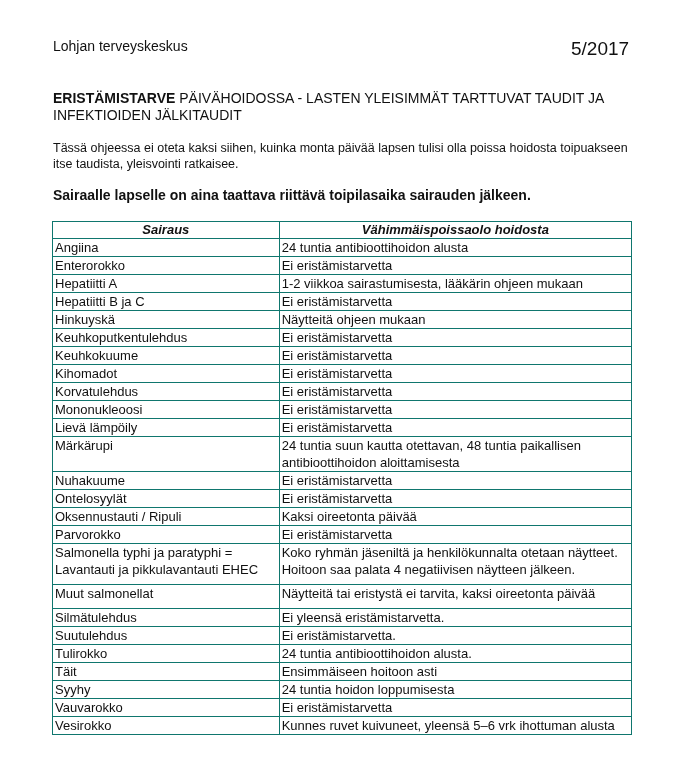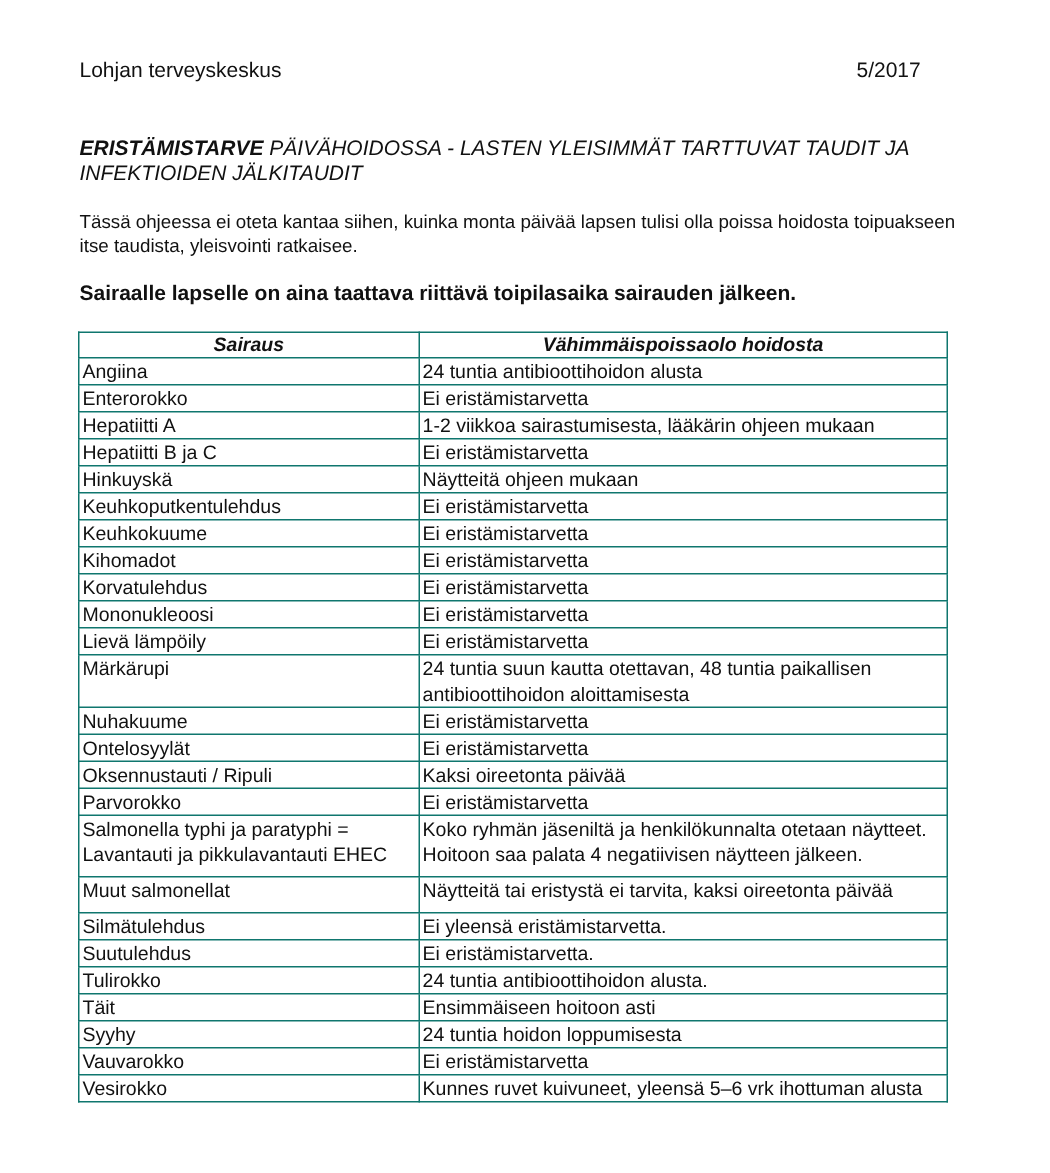--- a/index.html
+++ b/index.html
@@ -1,22 +1,22 @@
 <!DOCTYPE html>
 <html><head>
   <meta charset="utf-8">
   <style>
     html, body { margin: 0; padding: 0; background: #ffffff; }
     body {
       width: 700px; height: 782px; position: relative; overflow: hidden;
       font-family: "Liberation Sans", sans-serif; color: #111;
     }
     .hdr-left { position: absolute; left: 53px; top: 38px; font-size: 14px; }
-    .hdr-right { position: absolute; left: 571px; top: 38px; font-size: 14px; }
-    .title { position: absolute; left: 53px; top: 90px; width: 590px; font-size: 14px; line-height: 17px; font-style: italic; }
+    .hdr-right { position: absolute; left: 571px; top: 38px; font-size: 19px; }
+    .title { position: absolute; left: 53px; top: 90px; width: 590px; font-size: 14px; line-height: 17px; }
     .title b { font-weight: bold; }
     .intro { position: absolute; left: 53px; top: 140px; width: 590px; font-size: 12.5px; line-height: 16px; }
     .emph { position: absolute; left: 53px; top: 187px; font-size: 14px; font-weight: bold; }
     table {
       position: absolute; left: 52px; top: 221px; width: 580px;
       border-collapse: collapse; font-size: 13px; line-height: 17px;
     }
     td, th {
       border: 1px solid #0f766e; padding: 0 2px; vertical-align: top; text-align: left;
     }
@@ -28,21 +28,21 @@
 </head>
 <body>
 
 <div class="hdr-left">Lohjan terveyskeskus</div>
 <div class="hdr-right">5/2017</div>
 
 <div class="title">
   <b>ERISTÄMISTARVE</b><span> PÄIVÄHOIDOSSA - LASTEN YLEISIMMÄT TARTTUVAT TAUDIT JA INFEKTIOIDEN JÄLKITAUDIT</span>
 </div>
 
-<div class="intro">Tässä ohjeessa ei oteta kantaa siihen, kuinka monta päivää lapsen tulisi olla poissa hoidosta toipuakseen itse taudista, yleisvointi ratkaisee.</div>
+<div class="intro">Tässä ohjeessa ei oteta kaksi siihen, kuinka monta päivää lapsen tulisi olla poissa hoidosta toipuakseen itse taudista, yleisvointi ratkaisee.</div>
 <div class="emph">Sairaalle lapselle on aina taattava riittävä toipilasaika sairauden jälkeen.</div>
 
 <table>
   <colgroup>
       <col class="c1">
       <col class="c2">
     </colgroup>
   <thead>
     <tr>
       <th>Sairaus</th>

